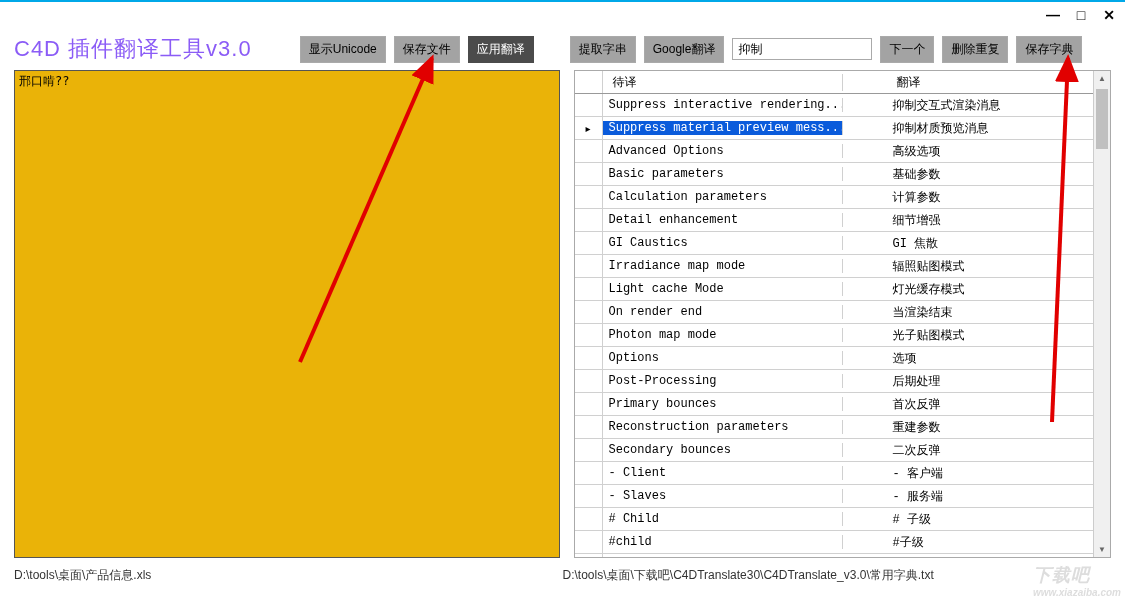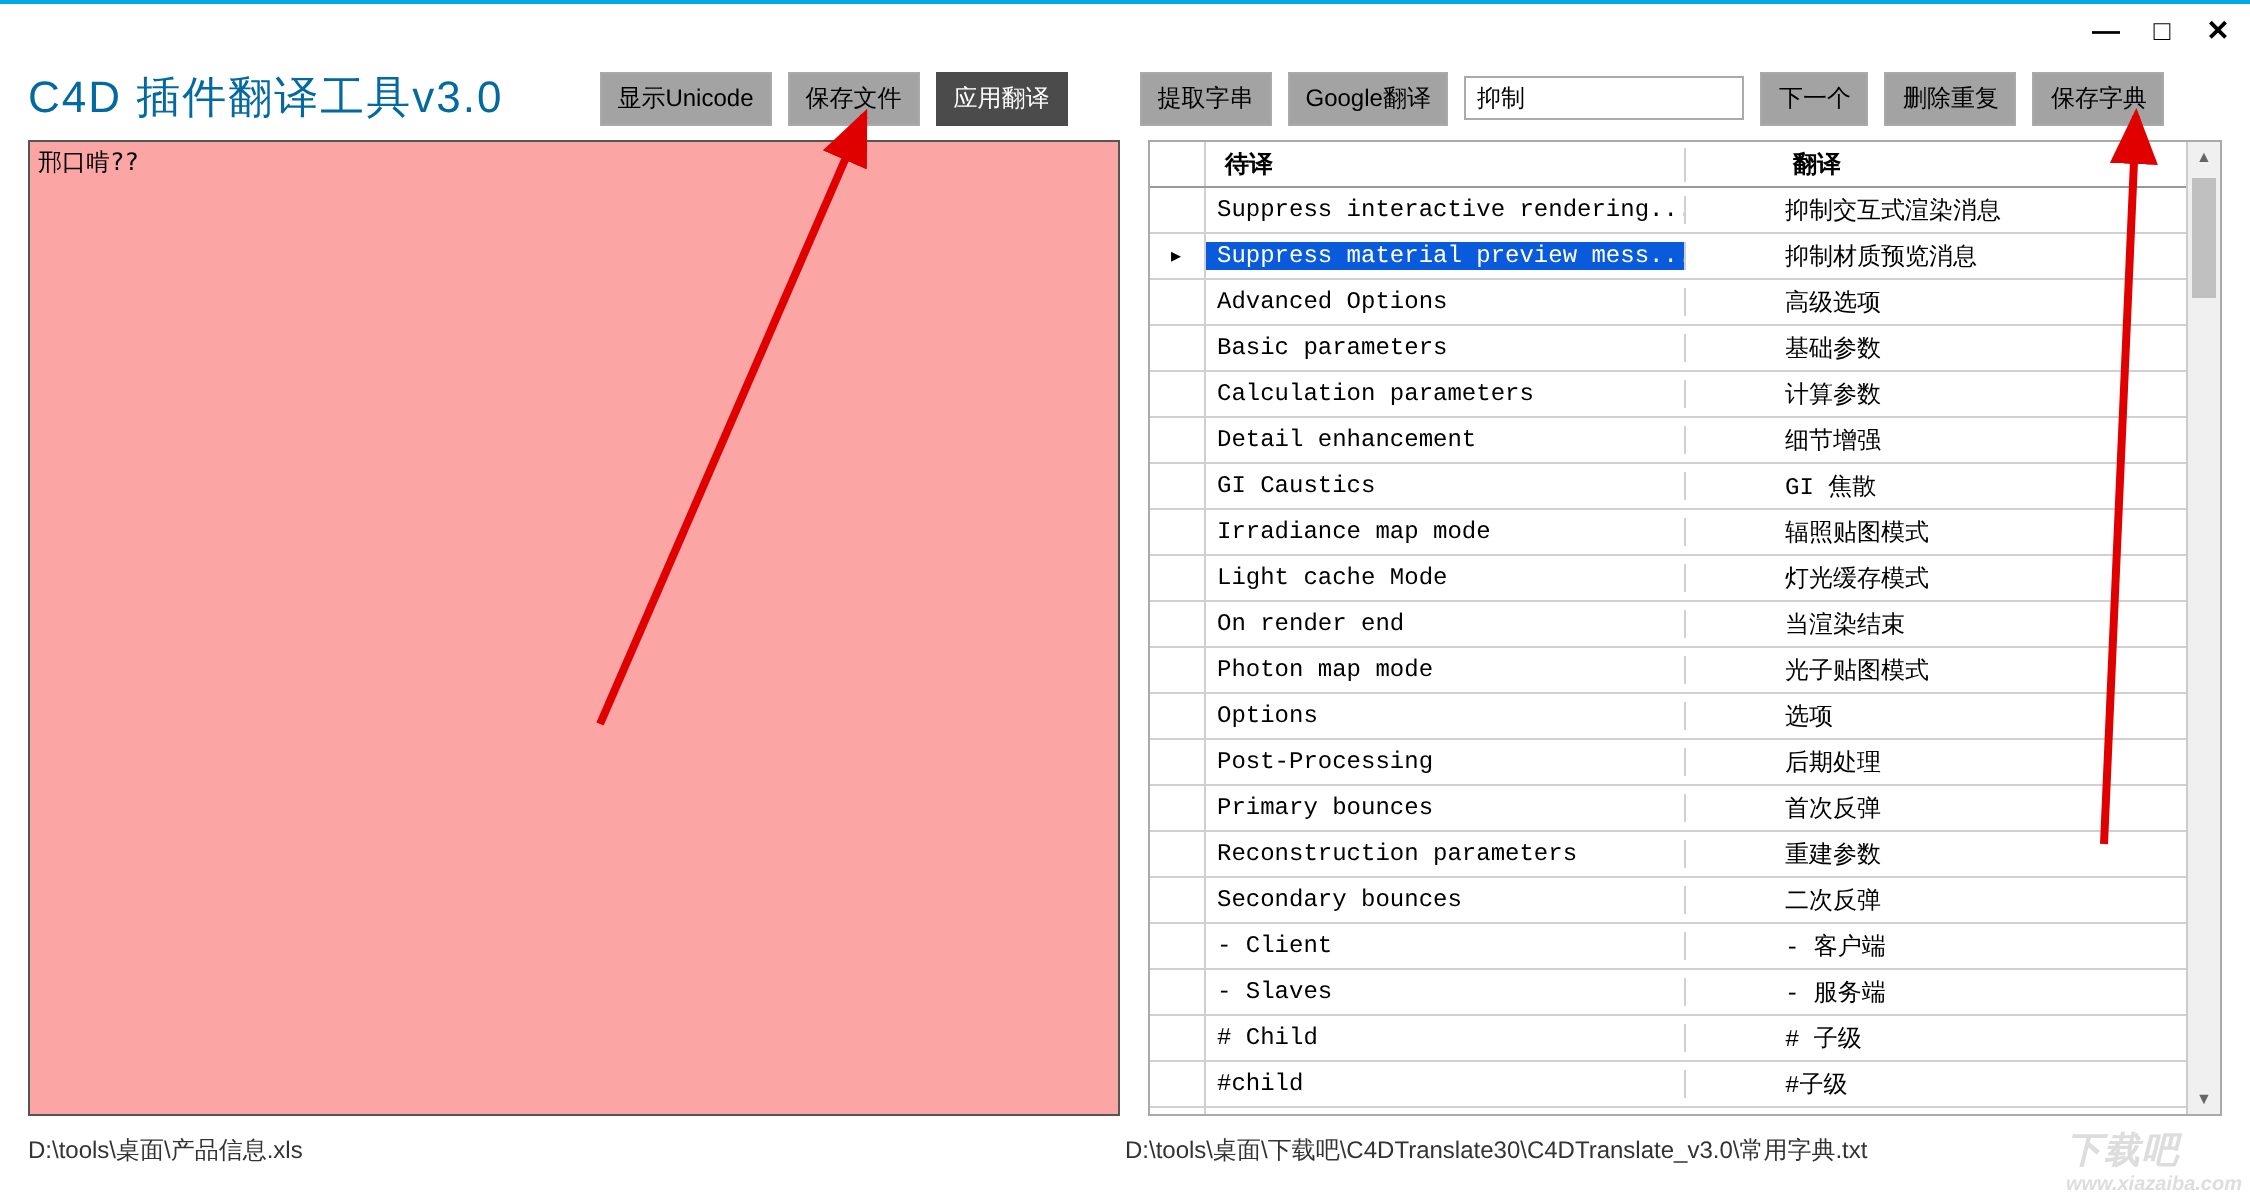--- a/index.html
+++ b/index.html
@@ -34,21 +34,21 @@
   }
   .toolbar {
     height: 42px;
     display: flex;
     align-items: center;
     padding: 0 14px;
     gap: 8px;
   }
   .app-title {
     font-size: 22px;
-    color: #0369a1;
+    color: #8b5cf6;
     margin-right: 40px;
     font-weight: 300;
     letter-spacing: 1px;
   }
   .btn {
     border: 1px solid #aaa;
     background: #a3a3a3;
     padding: 4px 8px;
     font-size: 12px;
     cursor: pointer;
@@ -68,21 +68,21 @@
   }
   .content {
     display: flex;
     height: 488px;
     padding: 0 14px;
     gap: 14px;
   }
   .left-pane {
     flex: 1;
     border: 1px solid #555;
-    background: #fca5a5;
+    background: #eab308;
     position: relative;
     padding: 2px 4px;
   }
   .left-text {
     font-size: 12px;
     font-family: "SimSun", monospace;
   }
   .right-pane {
     flex: 1;
     border: 1px solid #aaa;
@@ -135,21 +135,20 @@
     background: #0a5bdb;
     color: #fff;
   }
   .grid-row.selected .row-handle::before {
     content: "▸";
     font-size: 10px;
   }
   .grid-header .col-src, .grid-header .col-trans {
     font-family: "SimSun";
     padding-left: 10px;
-    font-weight: bold;
   }
   .scrollbar {
     width: 17px;
     background: #f0f0f0;
     border-left: 1px solid #ccc;
     position: relative;
   }
   .scroll-thumb {
     position: absolute;
     left: 2px; right: 2px;

